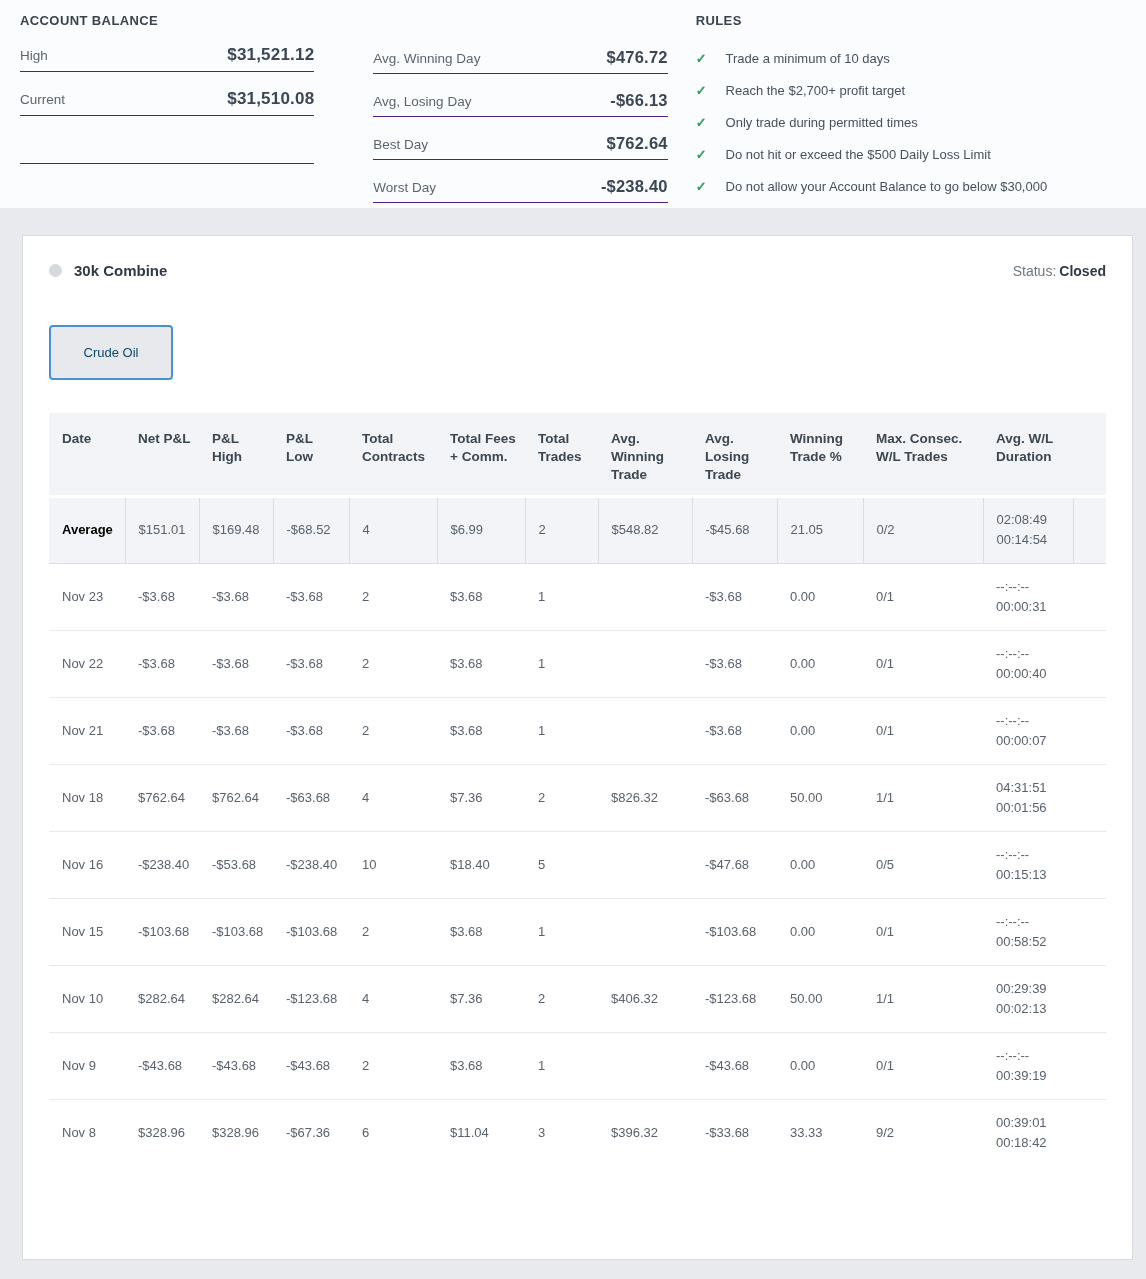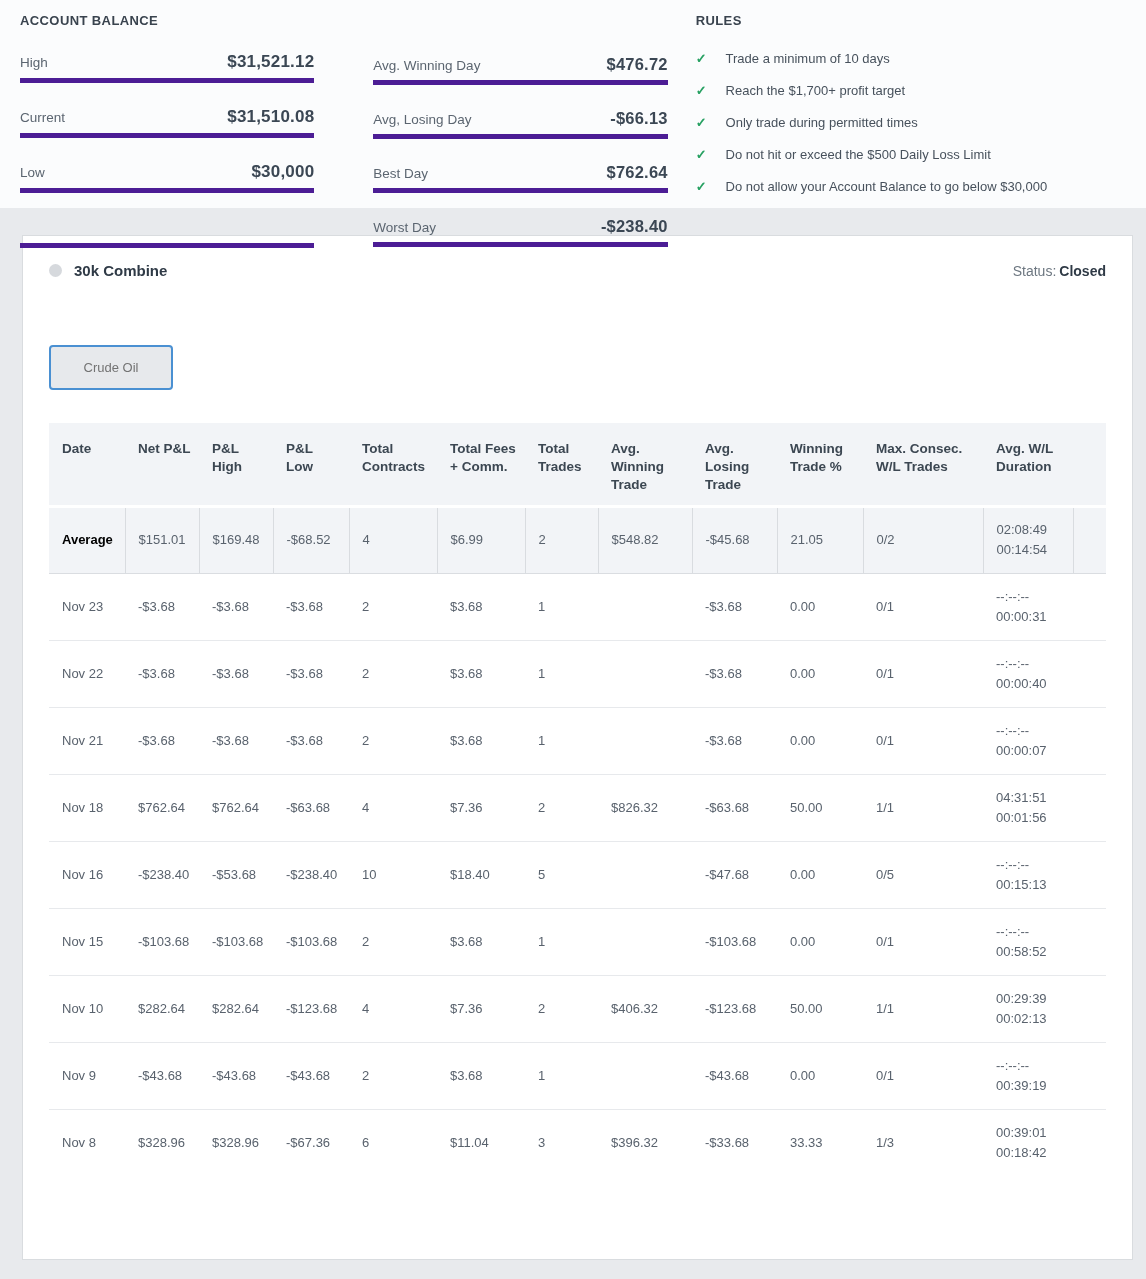--- a/index.html
+++ b/index.html
@@ -23,22 +23,22 @@
   .col-balance { width: 305px; }
   .col-days    { width: 305px; margin-left: 31px; padding-top: 21px; }
   .col-rules   { width: 448px; }
 
   .section-title {
     font-size: 13px; font-weight: bold; color: #39434e;
     letter-spacing: 0.4px; padding-top: 3px;
   }
   .stat-row {
     display: flex; justify-content: space-between; align-items: baseline;
-    border-bottom: 5px solid #4c1d95;
-    padding: 2px 0 6px; margin-top: 22px;
+    border-bottom: 1px solid #4c1d95;
+    padding: 2px 0 6px; margin-top: 15px;
   }
   .stat-row.empty { height: 33px; }
   .stat-label { font-size: 13.5px; color: #5b6570; }
   .stat-value { font-size: 17px; font-weight: bold; color: #3b4754; letter-spacing: 0.2px; }
   .col-days .stat-value { font-size: 16.5px; }
 
   .rules-list { margin-top: 23px; }
   .rule-item { display: flex; align-items: baseline; margin-bottom: 17px; font-size: 13px; color: #47515c; }
   .rule-check { color: #26a061; font-weight: bold; margin-right: 19px; font-size: 13px; flex: 0 0 auto; }
 
@@ -50,27 +50,27 @@
     height: 1025px;
     padding: 26px;
   }
   .panel-header { display: flex; align-items: center; }
   .dot { width: 13px; height: 13px; border-radius: 50%; background: #d6d9dd; margin-right: 12px; flex: 0 0 auto; }
   .panel-title { font-size: 15px; font-weight: bold; color: #2f3a46; }
   .status { margin-left: auto; font-size: 14px; color: #6d7781; }
   .status .status-value { color: #2f3a46; font-weight: bold; margin-left: 3px; }
 
   .tab-btn {
-    margin-top: 66px;
+    margin-top: 46px;
     display: block;
-    width: 124px; height: 45px;
+    width: 124px; height: 55px;
     background: #e7e9ec;
     border: 2px solid #4a90d2;
     border-radius: 4px;
-    color: #737373;
+    color: #0c4a6e;
     font-size: 13px;
     font-family: "Liberation Sans", sans-serif;
     cursor: pointer;
   }
 
   
   table.stats {
     margin-top: 33px;
     width: 100%;
     border-collapse: collapse;
@@ -106,24 +106,20 @@
   <div class="col-balance">
     <div class="section-title">ACCOUNT BALANCE</div>
     <div class="stat-row">
       <span class="stat-label">High</span>
       <span class="stat-value">$31,521.12</span>
     </div>
     <div class="stat-row">
       <span class="stat-label">Current</span>
       <span class="stat-value">$31,510.08</span>
     </div>
-    <div class="stat-row">
-      <span class="stat-label">Low</span>
-      <span class="stat-value">$30,000</span>
-    </div>
     <div class="stat-row empty"></div>
   </div>
 
   <div class="col-days">
     <div class="stat-row">
       <span class="stat-label">Avg. Winning Day</span>
       <span class="stat-value">$476.72</span>
     </div>
     <div class="stat-row">
       <span class="stat-label">Avg, Losing Day</span>
@@ -141,21 +137,21 @@
 
   <div class="col-rules">
     <div class="section-title">RULES</div>
     <div class="rules-list">
       <div class="rule-item">
         <span class="rule-check">✓</span>
         <span>Trade a minimum of 10 days</span>
       </div>
       <div class="rule-item">
         <span class="rule-check">✓</span>
-        <span>Reach the $1,700+ profit target</span>
+        <span>Reach the $2,700+ profit target</span>
       </div>
       <div class="rule-item">
         <span class="rule-check">✓</span>
         <span>Only trade during permitted times</span>
       </div>
       <div class="rule-item">
         <span class="rule-check">✓</span>
         <span>Do not hit or exceed the $500 Daily Loss Limit</span>
       </div>
       <div class="rule-item">
@@ -378,21 +374,21 @@
           <td>Nov 8</td>
           <td>$328.96</td>
           <td>$328.96</td>
           <td>-$67.36</td>
           <td>6</td>
           <td>$11.04</td>
           <td>3</td>
           <td>$396.32</td>
           <td>-$33.68</td>
           <td>33.33</td>
-          <td>1/3</td>
+          <td>9/2</td>
           <td>
             <div>00:39:01</div>
             <div>00:18:42</div>
           </td>
           <td></td>
         </tr>
       </tbody>
   </table>
 </div>
 

